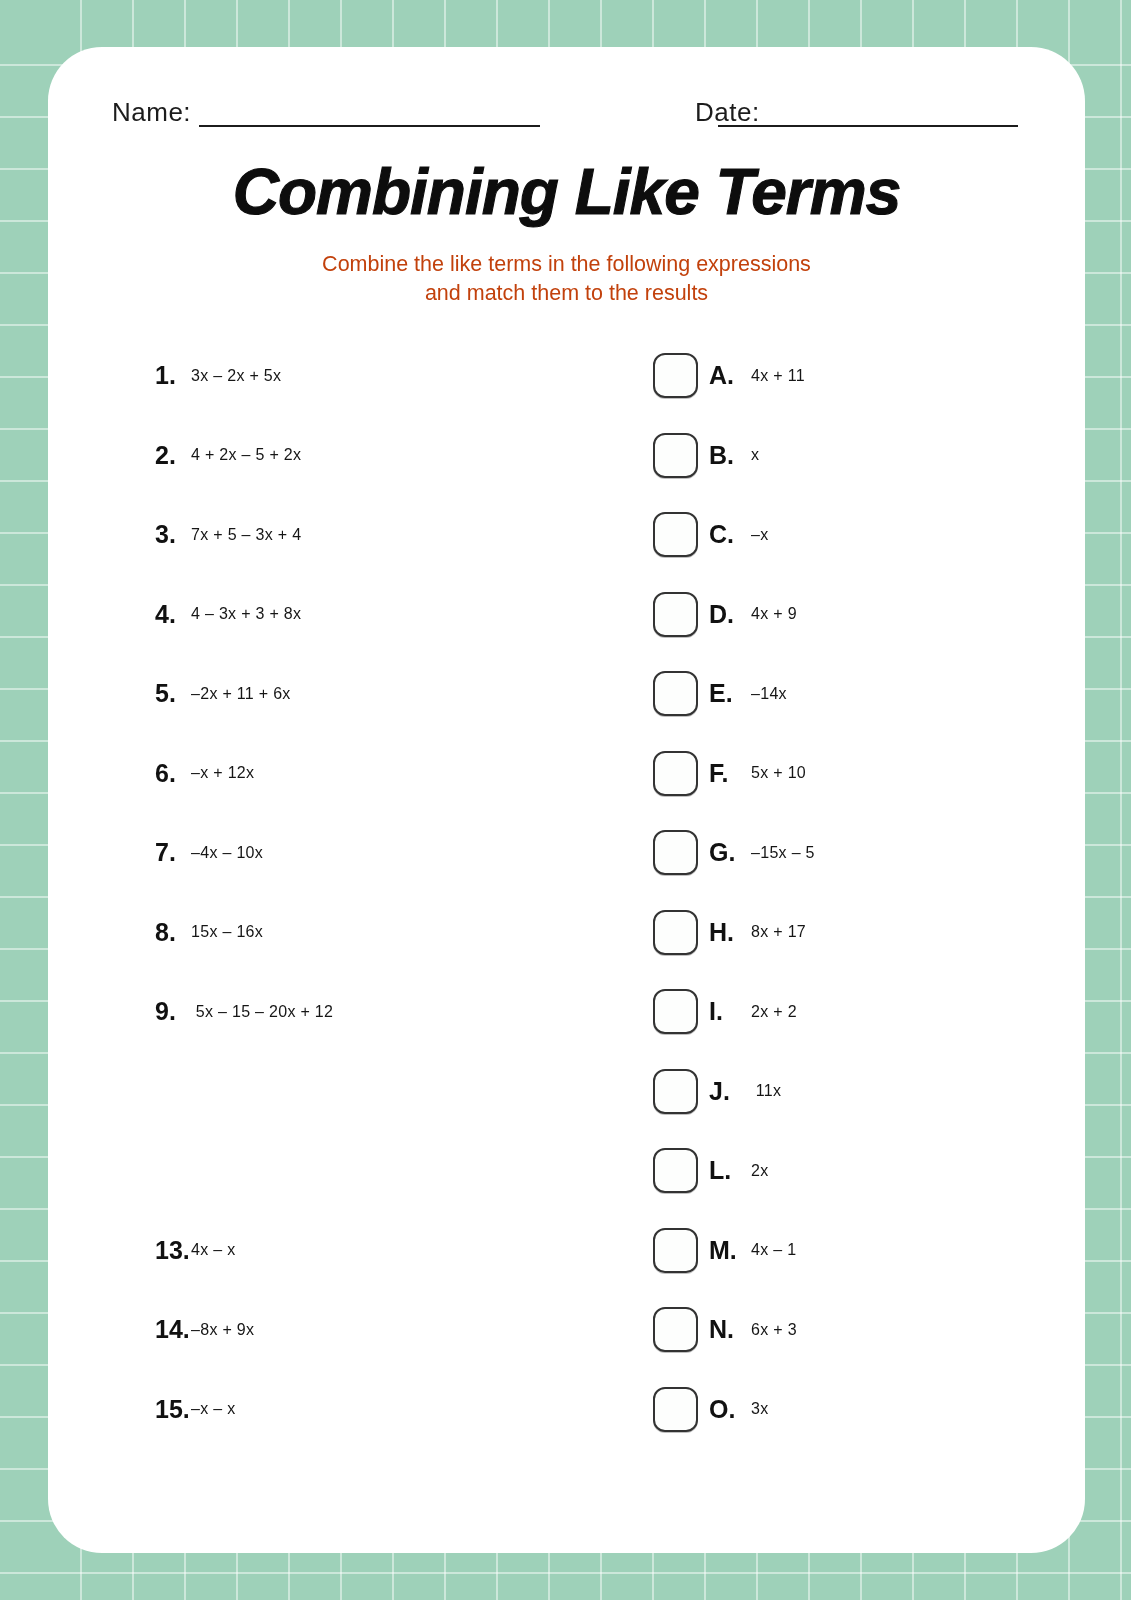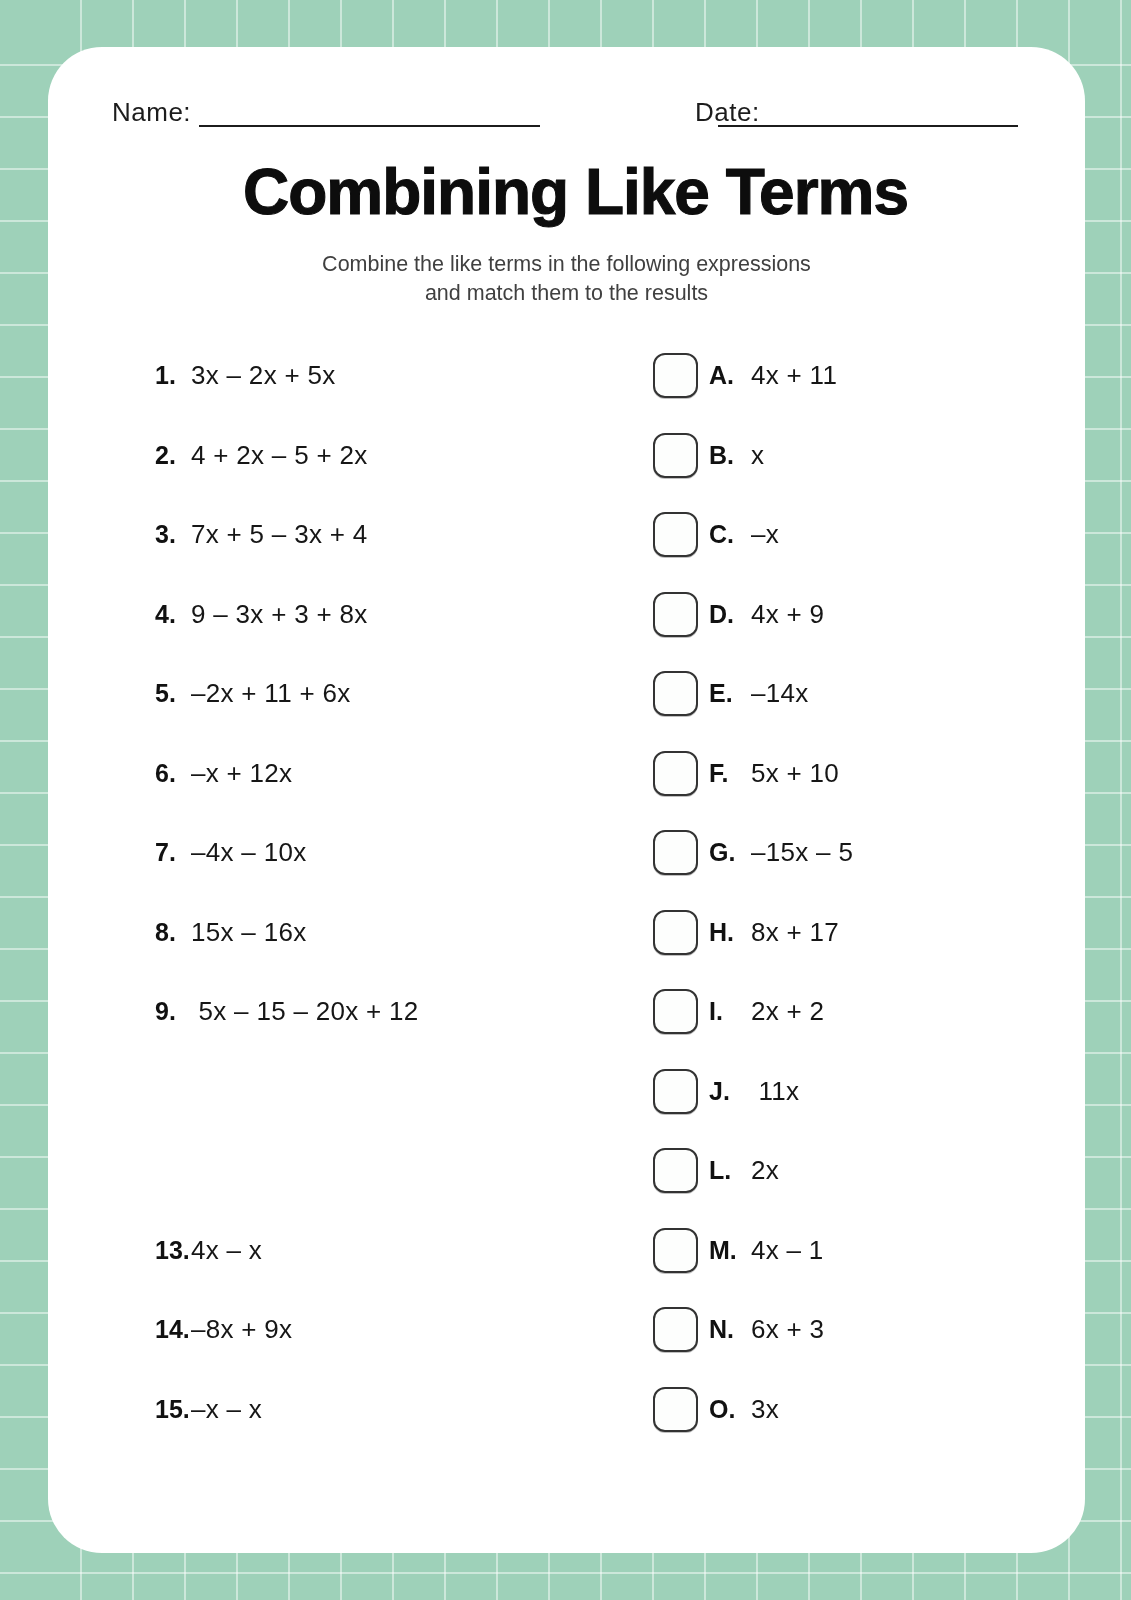--- a/index.html
+++ b/index.html
@@ -42,38 +42,39 @@
     top: 78px;
     height: 0;
     border-bottom: 2px solid #1c1c1c;
   }
   .name-line { left: 151px; width: 341px; }
   .date-line { left: 670px; width: 300px; }
   
   .title {
     position: absolute;
     top: 108px;
-    left: 9px;
+    left: 0;
     width: 100%;
     text-align: center;
     font-size: 64px;
     font-weight: 800;
     letter-spacing: -1px;
     color: #0d0d0d;
+    font-style: italic;
     -webkit-text-stroke: 1.1px #0d0d0d;
   }
   .subtitle {
     position: absolute;
     top: 203px;
     left: 0;
     width: 100%;
     text-align: center;
     font-size: 21.5px;
     line-height: 29px;
-    color: #404040;
+    color: #c2410c;
   }
   
   .rows {
     position: absolute;
     top: 289px;
     left: 0;
     width: 100%;
   }
   .row {
     position: relative;
@@ -97,21 +98,21 @@
   }
   .num {
     display: inline-block;
     width: 36px;
     font-size: 25px;
     font-weight: 700;
     color: #111111;
     white-space: pre;
   }
   .expr {
-    font-size: 26px;
+    font-size: 16px;
     color: #161616;
     white-space: pre;
     letter-spacing: 0.3px;
   }
   .checkbox {
     display: inline-block;
     width: 45px;
     height: 45px;
     border: 2px solid #333333;
     border-radius: 12px;
@@ -181,21 +182,21 @@
     <div class="right">
       <span class="checkbox"></span>
       <span class="letter">C.</span>
       <span class="expr">–x</span>
     </div>
   </div>
 
   <div class="row">
     <div class="left">
       <span class="num">4.</span>
-      <span class="expr">9 – 3x + 3 + 8x</span>
+      <span class="expr">4 – 3x + 3 + 8x</span>
     </div>
     <div class="right">
       <span class="checkbox"></span>
       <span class="letter">D.</span>
       <span class="expr">4x + 9</span>
     </div>
   </div>
 
   <div class="row">
     <div class="left">

